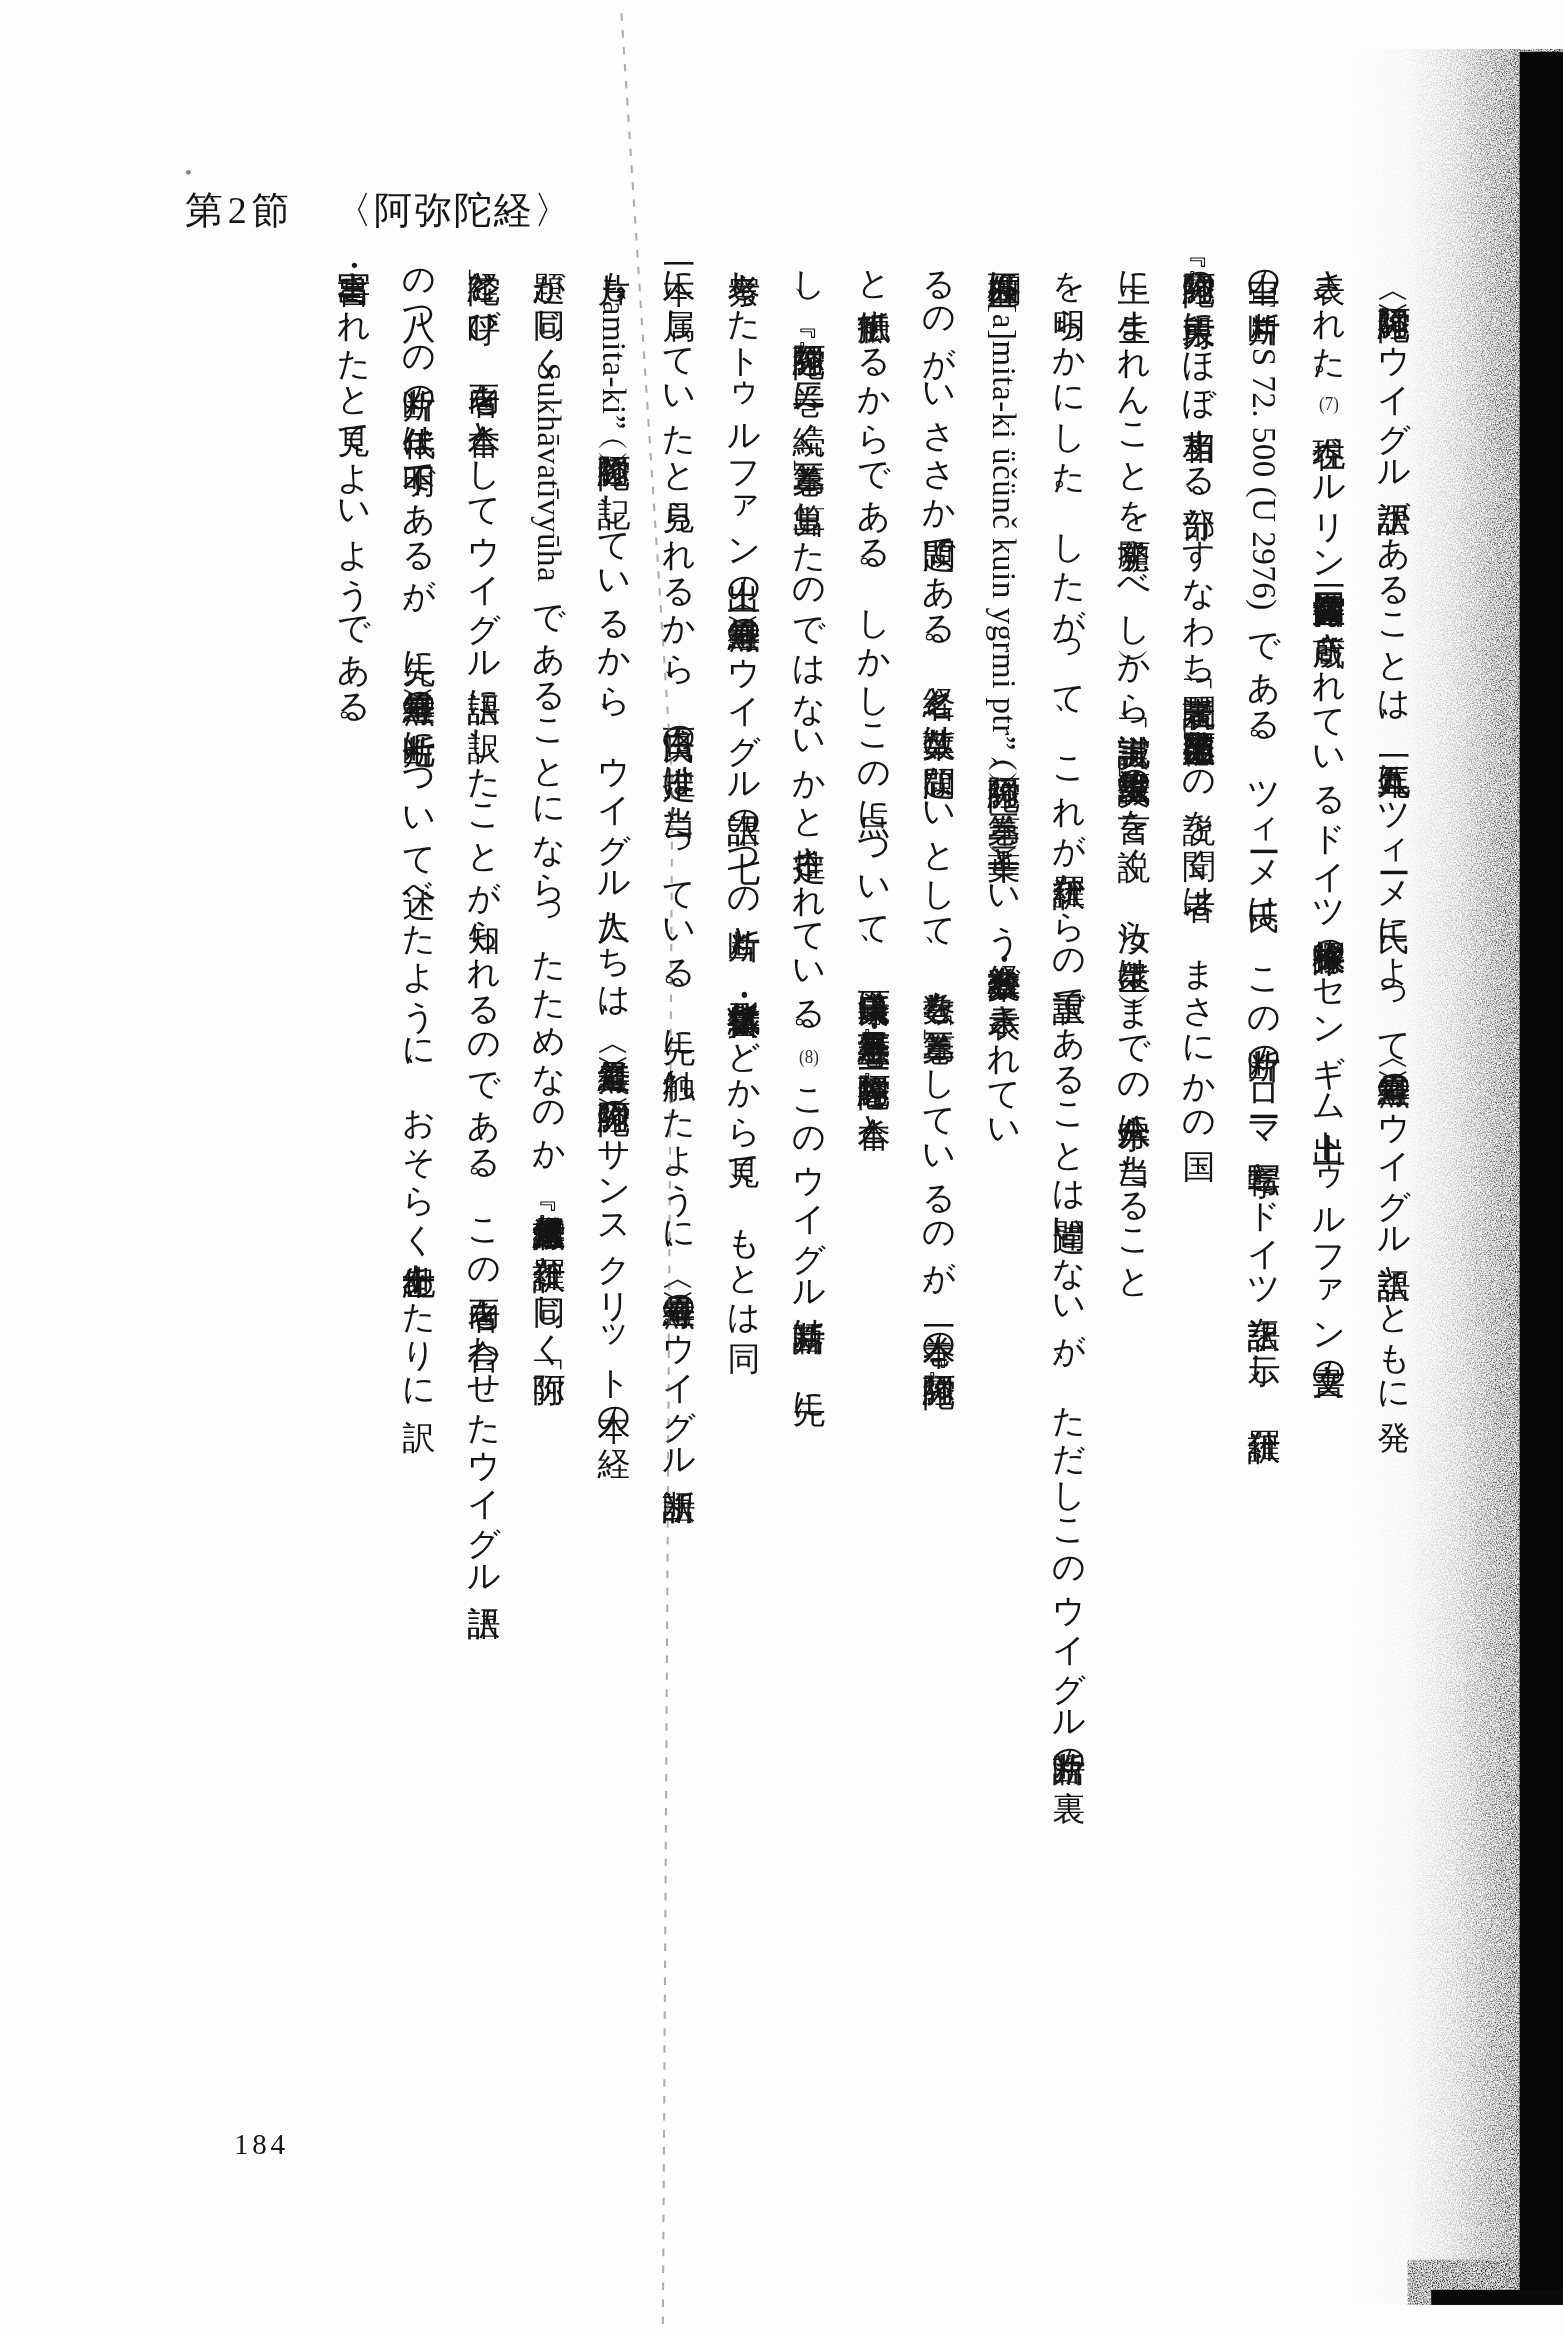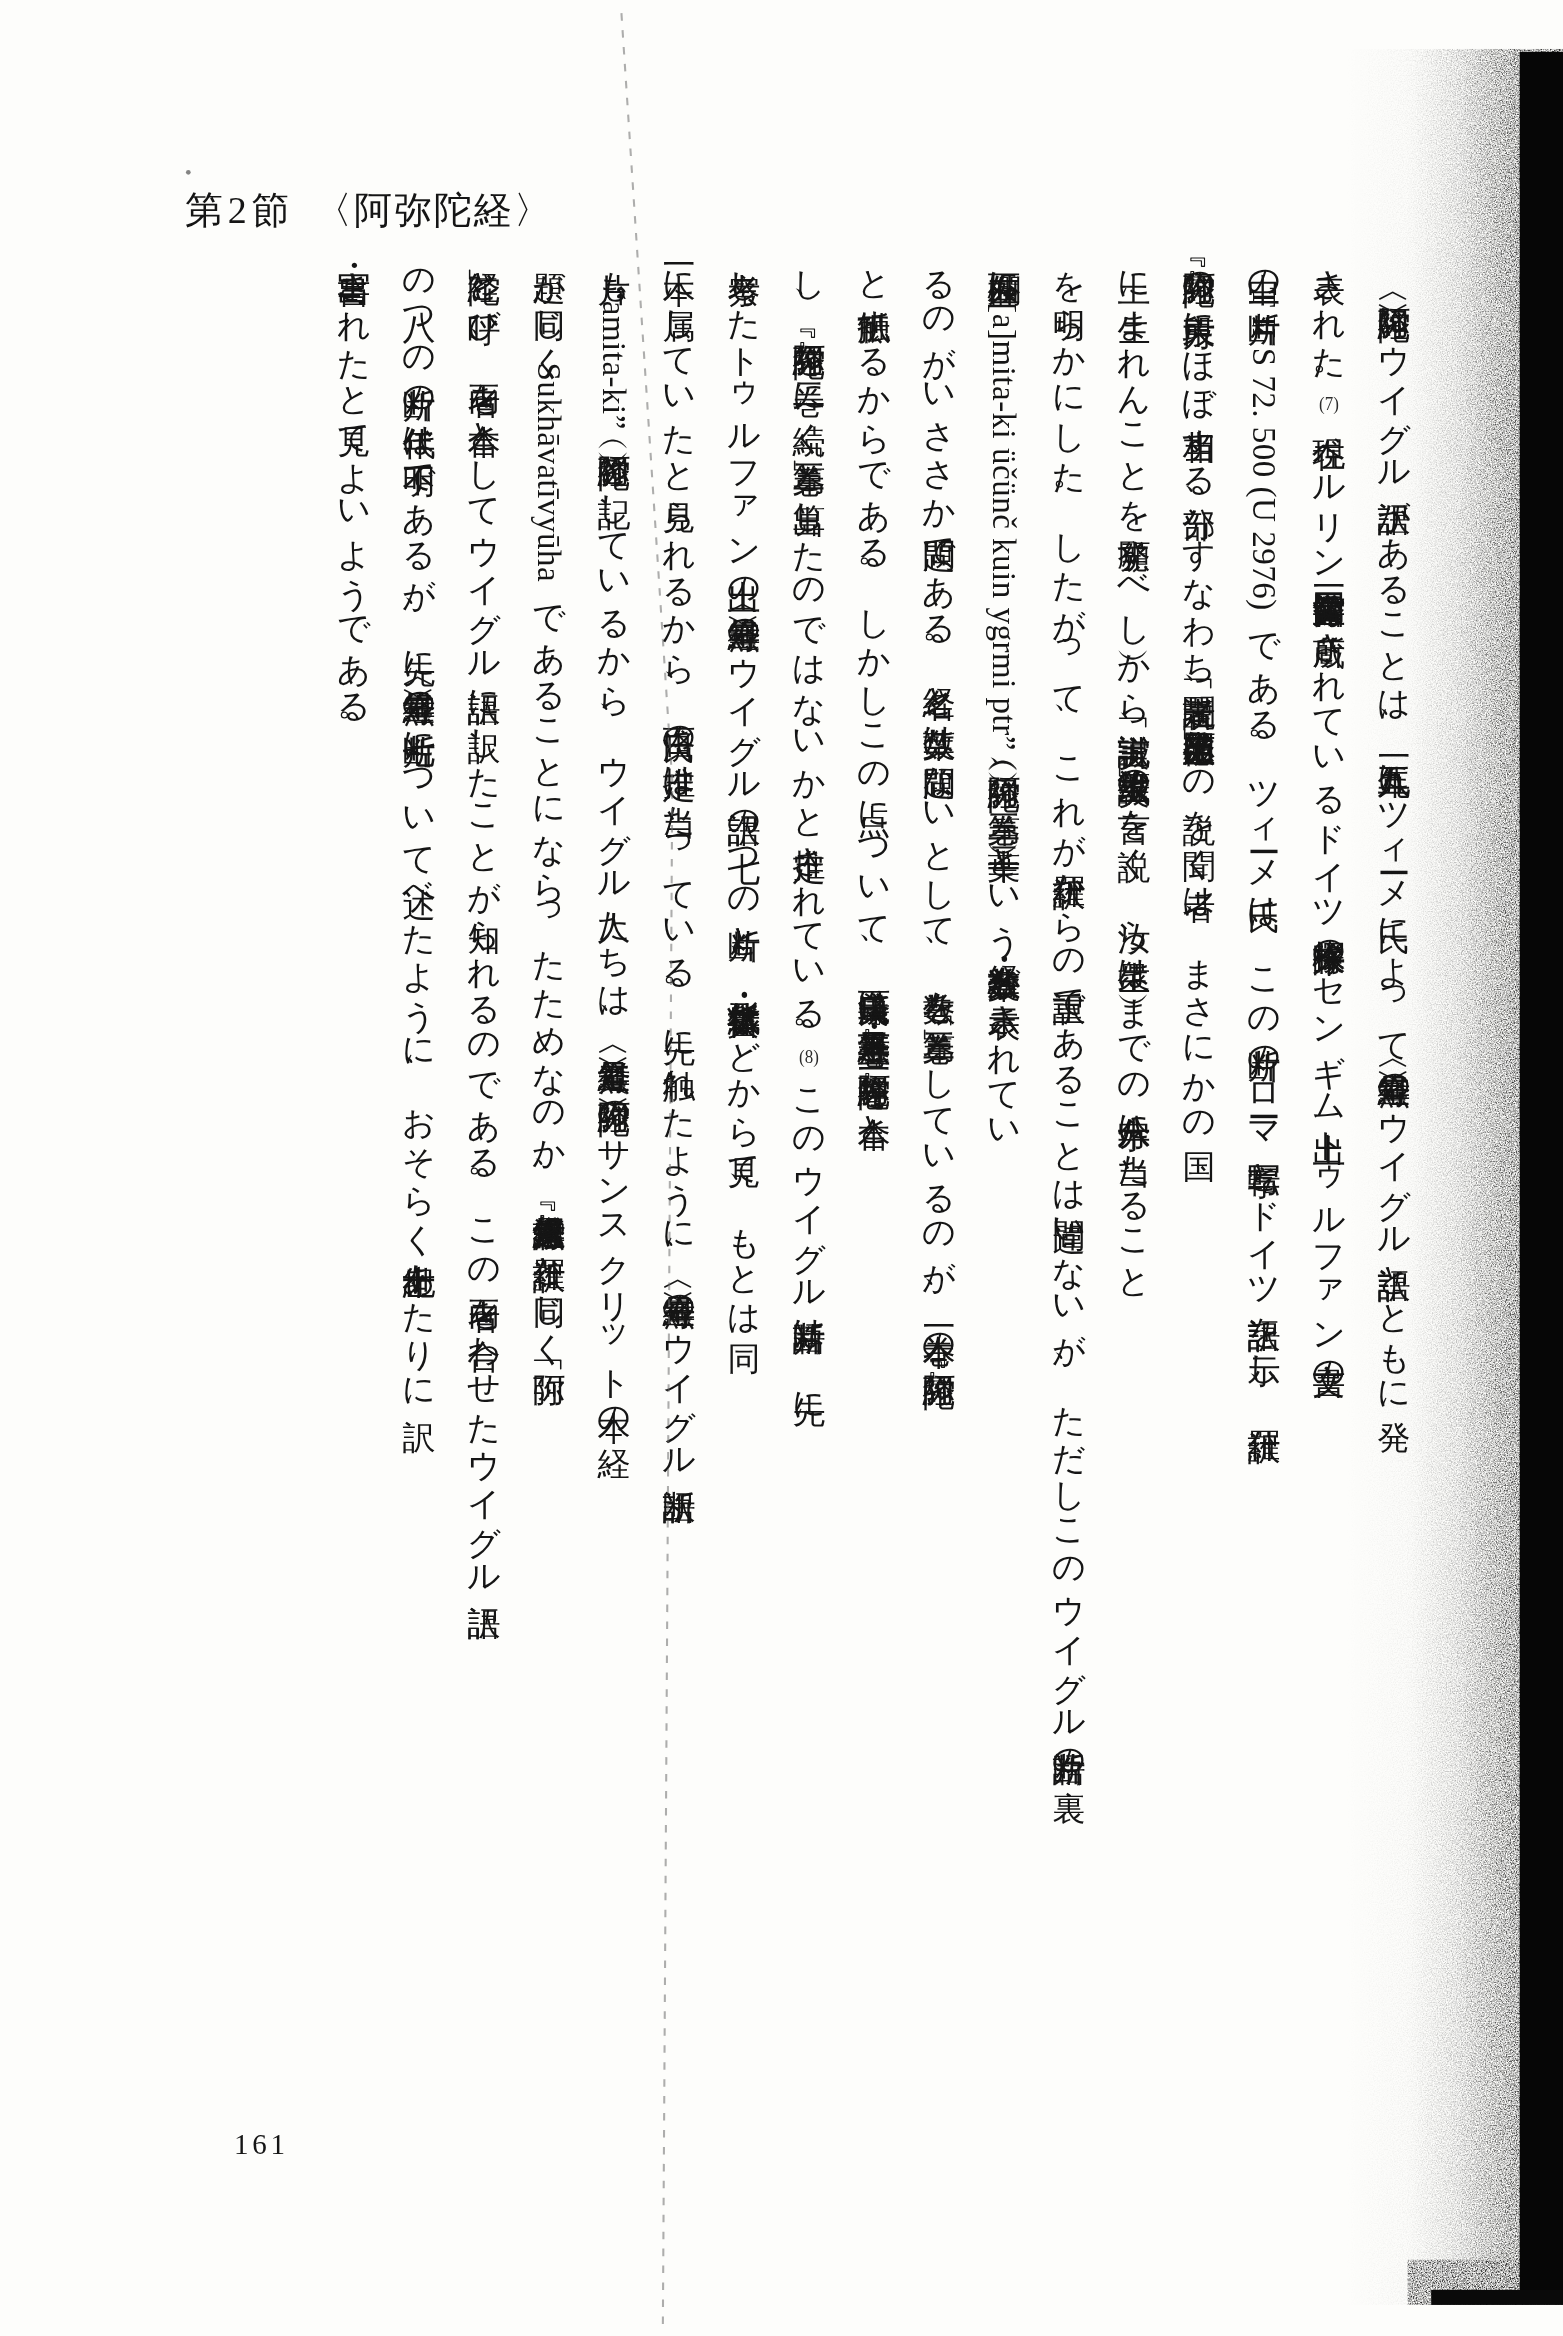--- a/index.html
+++ b/index.html
@@ -8,21 +8,21 @@
     width:1563px; height:2336px;
     background:#fdfdfb;
     overflow:hidden;
     font-family:"Liberation Serif","DejaVu Serif",serif;
     color:#151515;
   }
   .header {
     position:absolute; left:185px; top:185px;
     font-size:38px; letter-spacing:4.7px; white-space:nowrap;
   }
-  .header .title { margin-left:20px; letter-spacing:1.9px; }
+  .header .title { margin-left:40px; letter-spacing:1.9px; }
   .textblock {
     position:absolute; top:247px; right:137px; height:1957px;
     writing-mode:vertical-rl; text-orientation:mixed;
     font-size:33px; letter-spacing:0.5px; line-height:65px;
   }
   .tcol { height:100%; margin:0; }
   .tcol.indent { text-indent:35px; }
   .kn {
     text-combine-upright:all;
     font-size:18px; letter-spacing:0; opacity:0.9;
@@ -56,21 +56,21 @@
       <div class="tcol">し、『阿弥陀経』を二巻に続く「第三巻」と算出したのではないかと推定されている。<span class="kn">(8)</span>このウイグル語断片は、先に</div>
       <div class="tcol">考察したトゥルファン出土の〈無量寿経〉のウイグル語訳の七つの断片と、形状・紙質・書体などから見て、もとは同</div>
       <div class="tcol">一本に属していたと見られるから、百済氏の推定は当たっている。先に触れたように、〈無量寿経〉のウイグル語訳断</div>
       <div class="tcol">片も“amita-ki”（阿弥陀経）と記しているから、ウイグル人たちは、〈無量寿経〉と〈阿弥陀経〉のサンスクリット本の経</div>
       <div class="tcol">題が同じくSukhāvatīvyūhaであることにならったためなのか、伝康僧鎧訳『無量寿経』も羅什訳と同じく「阿弥</div>
       <div class="tcol">陀経」と呼び、両者を合本としてウイグル語訳に訳したことが知られるのである。この両者を合わせたウイグル語訳</div>
       <div class="tcol">の八つの断片の年代は不明であるが、先に〈無量寿経〉の七断片について述べたように、おそらく十世紀あたりに訳</div>
       <div class="tcol">出・書写されたと見てよいようである。</div>
     </div>
 
-  <div class="pagenum">161</div>
+  <div class="pagenum">184</div>
 
   <svg class="overlay" width="1563" height="2336" viewBox="0 0 1660 2481">
     <defs>
       <linearGradient id="bandg" x1="0" y1="0" x2="1" y2="0">
         <stop offset="0" stop-color="#000" stop-opacity="0"></stop>
         <stop offset="0.30" stop-color="#000" stop-opacity="0.06"></stop>
         <stop offset="0.52" stop-color="#000" stop-opacity="0.30"></stop>
         <stop offset="0.70" stop-color="#000" stop-opacity="0.68"></stop>
         <stop offset="0.84" stop-color="#000" stop-opacity="0.93"></stop>
         <stop offset="1" stop-color="#000" stop-opacity="1"></stop>

